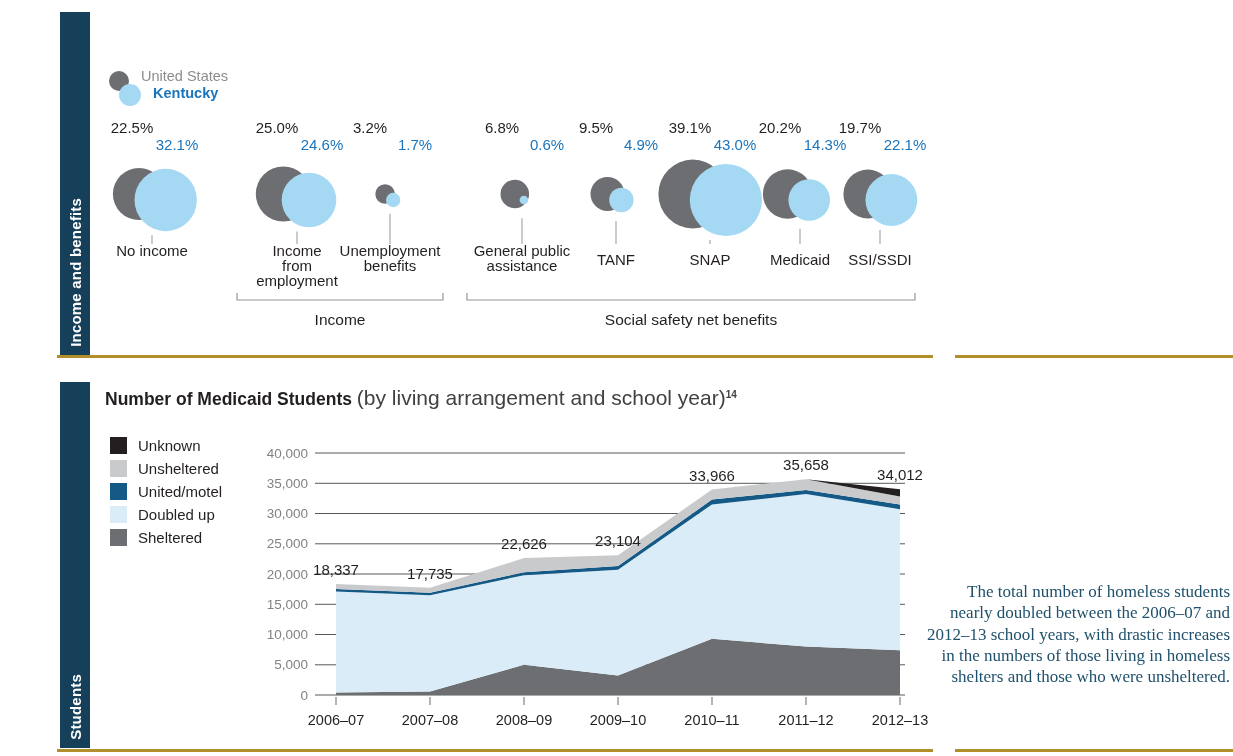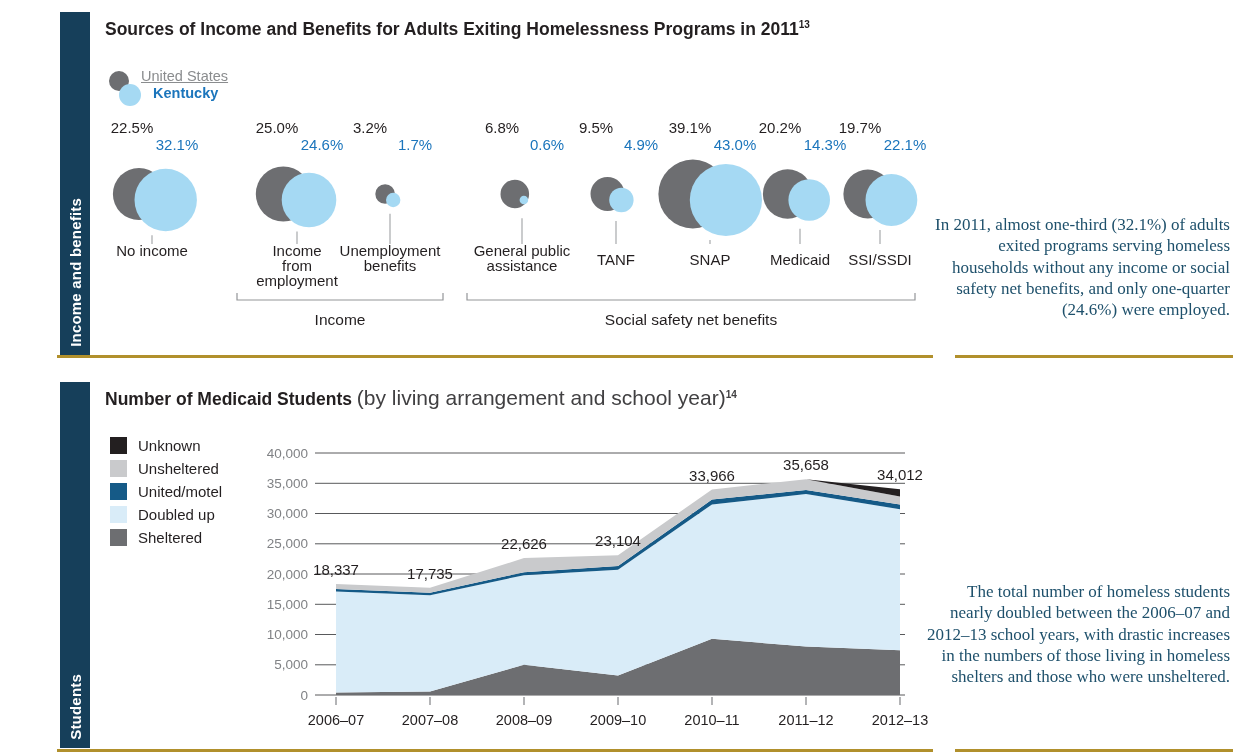--- a/index.html
+++ b/index.html
@@ -8,40 +8,39 @@
   .sidebar{position:absolute;left:60px;width:30px;background:#163f5a;
            display:flex;align-items:flex-end;justify-content:center;}
   .sidebar span{writing-mode:vertical-rl;transform:rotate(180deg);
                 color:#ffffff;font-weight:bold;font-size:15px;padding-top:8px;letter-spacing:.2px;}
   .goldrule{position:absolute;height:3px;background:#b1902c;}
   .sec-title{position:absolute;font-size:17.5px;font-weight:bold;color:#231f20;white-space:nowrap;}
   .sec-title .subtitle{font-weight:normal;font-size:21px;color:#414042;}
   .sup{font-size:10px;vertical-align:super;font-weight:bold;}
   .legend-top{position:absolute;left:105px;top:68px;width:200px;height:40px;}
   .legend-top svg{position:absolute;left:0;top:0;}
-  .lg-us{position:absolute;left:36px;top:0px;font-size:14.5px;color:#8a8c8e;text-decoration:underline;}
+  .lg-us{position:absolute;left:36px;top:0px;font-size:14.5px;color:#8a8c8e;}
   .lg-ky{position:absolute;left:48px;top:17px;font-size:14.5px;color:#1b75bc;font-weight:bold;}
   .annotation{position:absolute;left:925px;width:305px;text-align:right;
               font-family:"Liberation Serif",serif;font-size:17px;line-height:1.25;color:#1e506b;}
   .legend2{position:absolute;left:110px;top:434px;text-align:right;}
   .legend2 .row{display:flex;align-items:center;height:23px;}
   .legend2 .sw{width:17px;height:17px;margin-right:11px;flex:0 0 auto;}
   .legend2 .lbl{font-size:15px;color:#231f20;white-space:nowrap;}
   .chart-svg{position:absolute;}
 </style>
 </head>
 <body>
 
 <div id="canvas">
 
   <div class="sidebar" style="top:12px;height:343px;">
     <span>Income and benefits</span>
   </div>
 
-  <div class="sec-title" style="left:105px;top:19px;"><span>Sources of Income and Benefits for Adults Exiting Homelessness Programs in 2011</span><sup class="sup">13</sup></div>
 
   <div class="legend-top">
     <svg width="36" height="40">
       <circle cx="14" cy="13" r="10" style="fill: rgb(109, 110, 113); background: rgb(109, 110, 113);"></circle>
       <circle cx="25" cy="27" r="11" style="fill: rgb(165, 217, 243); background: rgb(165, 217, 243);"></circle>
     </svg>
     <span class="lg-us">United States</span>
     <span class="lg-ky">Kentucky</span>
   </div>
 
@@ -97,21 +96,20 @@
       <text x="765" y="18" text-anchor="middle" font-size="15" fill="#231f20">19.7%</text>
       <text x="810" y="35" text-anchor="middle" font-size="15" fill="#1b75bc">22.1%</text>
       <line x1="785" y1="114.9" x2="785" y2="129" stroke="#a7a9ac" stroke-width="1.2"></line>
       <text x="785" y="150" text-anchor="middle" font-size="15" fill="#231f20">SSI/SSDI</text>
       <path d="M 142 178 L 142 185 L 348 185 L 348 178" fill="none" stroke="#939598" stroke-width="1.2"></path>
       <text x="245" y="210" text-anchor="middle" font-size="15.5" fill="#231f20">Income</text>
       <path d="M 372 178 L 372 185 L 820 185 L 820 178" fill="none" stroke="#939598" stroke-width="1.2"></path>
       <text x="596" y="210" text-anchor="middle" font-size="15.5" fill="#231f20">Social safety net benefits</text>
     </svg>
 
-  <div class="annotation" style="top:214px;">In 2011, almost one-third (32.1%) of adults exited programs serving homeless households without any income or social safety net benefits, and only one-quarter (24.6%) were employed.</div>
 
   <div class="goldrule" style="left:57px;top:355px;width:876px;"></div>
   <div class="goldrule" style="left:955px;top:355px;width:278px;"></div>
 
   <div class="sidebar" style="top:382px;height:366px;">
     <span>Students</span>
   </div>
 
   <div class="sec-title" style="left:105px;top:386px;"><span>Number of Medicaid Students</span> <span class="subtitle">(by living arrangement and school year)</span><sup class="sup" style="color:#414042;">14</sup></div>
 

